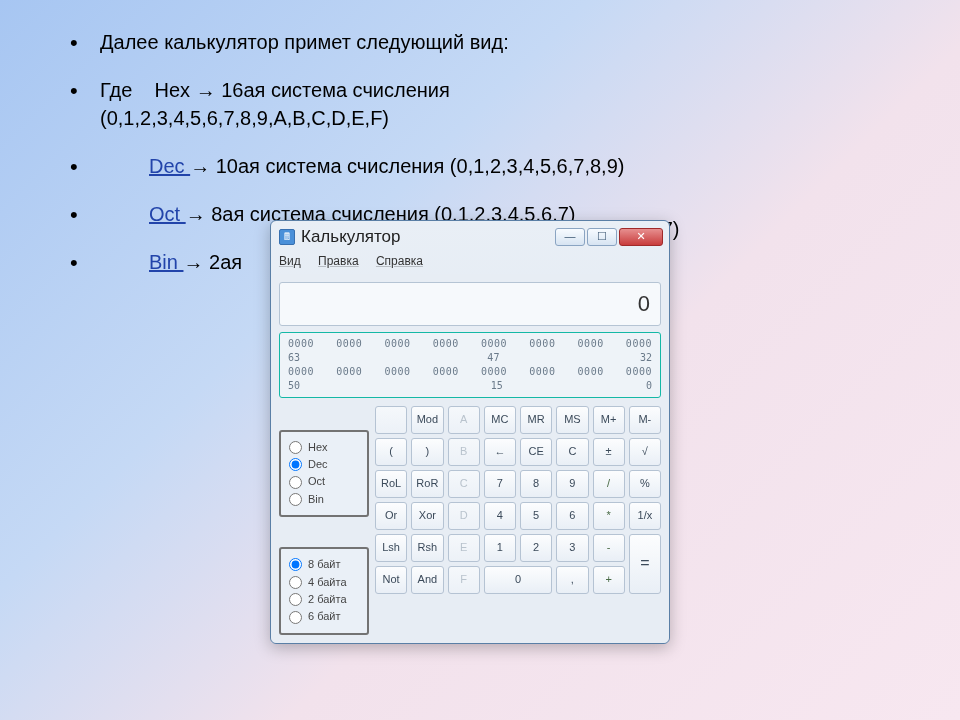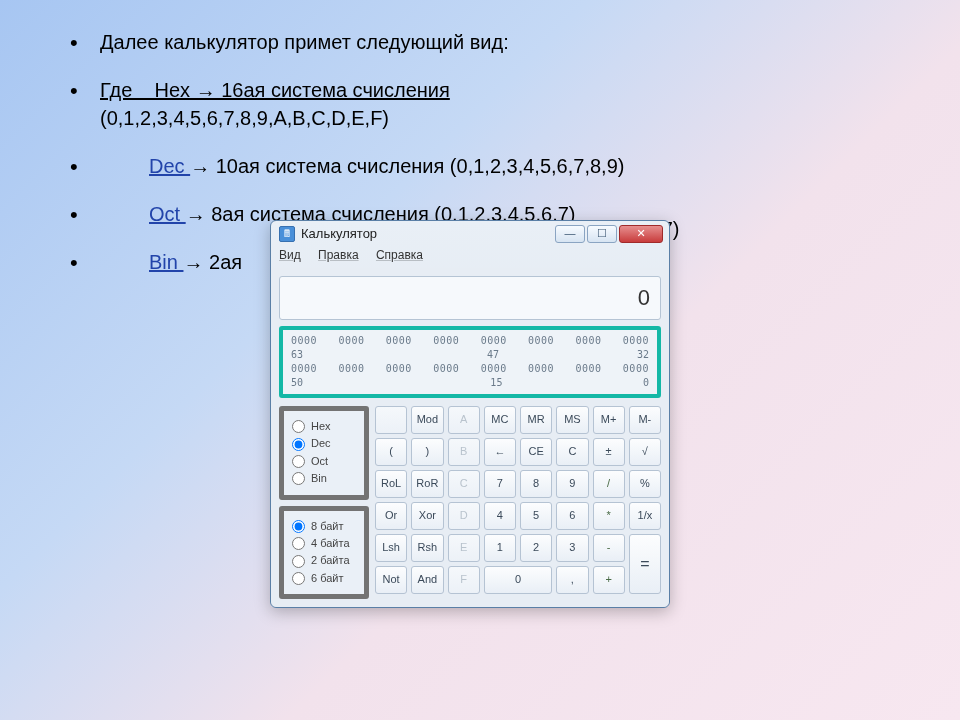--- a/index.html
+++ b/index.html
@@ -38,21 +38,21 @@
     display: flex; align-items: center;
     padding: 4px 6px 2px 8px;
     border-top-left-radius: 6px; border-top-right-radius: 6px;
   }
   .titlebar .icon {
     width: 16px; height: 16px; background: #4a90d9;
     border: 1px solid #3770b0; border-radius: 2px; margin-right: 6px;
     display: inline-flex; align-items: center; justify-content: center;
     color: #fff; font-size: 10px;
   }
-  .titlebar .title { flex: 1; font-size: 13px; color: #222; }
+  .titlebar .title { flex: 1; font-size: 17px; color: #222; }
   .winbtns { display: flex; gap: 2px; }
   .winbtn {
     width: 30px; height: 18px;
     background: linear-gradient(#f7fbff,#d7e4f2);
     border: 1px solid #8aa4c2; border-radius: 3px;
     display: inline-flex; align-items: center; justify-content: center;
     font-size: 11px; color: #3a5570;
   }
   .winbtn.close { background: linear-gradient(#e78f8f,#c83c3c); border-color:#a02a2a; color:#fff; width:44px; }
   .menubar { padding: 2px 8px 4px 8px; font-size: 12px; color: #333; }
@@ -67,36 +67,36 @@
     height: 44px;
     text-align: right;
     padding: 6px 10px;
     font-size: 22px;
     color: #333;
     margin-bottom: 6px;
   }
 
   .bitrow {
     background: #eef3f8;
-    border: 4px solid #14b8a6;
+    border: 1px solid #14b8a6;
     border-radius: 3px;
     padding: 4px 8px;
     font-family: "Consolas", monospace;
     font-size: 10px;
     color: #6a7a8a;
     margin-bottom: 8px;
   }
   .bitrow .line { display: flex; justify-content: space-between; }
   .bitrow .nibble { letter-spacing: 0.5px; }
 
   .main-grid { display: flex; gap: 6px; }
   .left-col { width: 90px; display: flex; flex-direction: column; gap: 6px; }
   .radio-box {
-    background: #eaf0f7; border: 5px solid #737373; border-radius: 3px;
-    padding: 6px 8px; font-size: 11px; color: #444;
+    background: #eaf0f7; border: 2px solid #737373; border-radius: 3px;
+    padding: 6px 8px; font-size: 11px; color: #444; margin-top: 24px;
   }
   .radio-box label { display: flex; align-items: center; gap: 6px; margin: 2px 0; cursor: default; }
   .radio-box input { margin: 0; }
 
   .btn-grid { flex: 1; display: grid; grid-template-columns: repeat(8, 1fr); grid-template-rows: repeat(6, 28px); gap: 4px; }
   .btn {
     background: linear-gradient(#fcfdfe,#e9eff6);
     border: 1px solid #b5c3d3;
     border-radius: 3px;
     display: flex; align-items: center; justify-content: center;
@@ -107,21 +107,21 @@
   .btn.op  { color: #4a6b46; }
   .btn.eq  { grid-row: span 2; font-size: 16px; }
   .btn.wide { grid-column: span 2; }
 </style>
 </head>
 <body>
 
 <ul class="bullets">
   <li><span>Далее калькулятор примет следующий вид:</span></li>
   <li>
-    <span style="white-space:pre;text-decoration:underline;">Где    Hex → 16ая система счисления</span><br>
+    <span style="white-space:pre;">Где    Hex → 16ая система счисления</span><br>
     <span>(0,1,2,3,4,5,6,7,8,9,A,B,C,D,E,F)</span>
   </li>
   <li>
     <span class="indent"><span class="link">Dec </span><span>→ 10ая система счисления  (0,1,2,3,4,5,6,7,8,9)</span></span>
   </li>
   <li>
     <span class="indent"><span class="link">Oct </span><span>→ 8ая система счисления   (0,1,2,3,4,5,6,7)</span></span>
   </li>
   <li>
     <span class="indent"><span class="link">Bin </span><span>→ 2ая</span></span>

